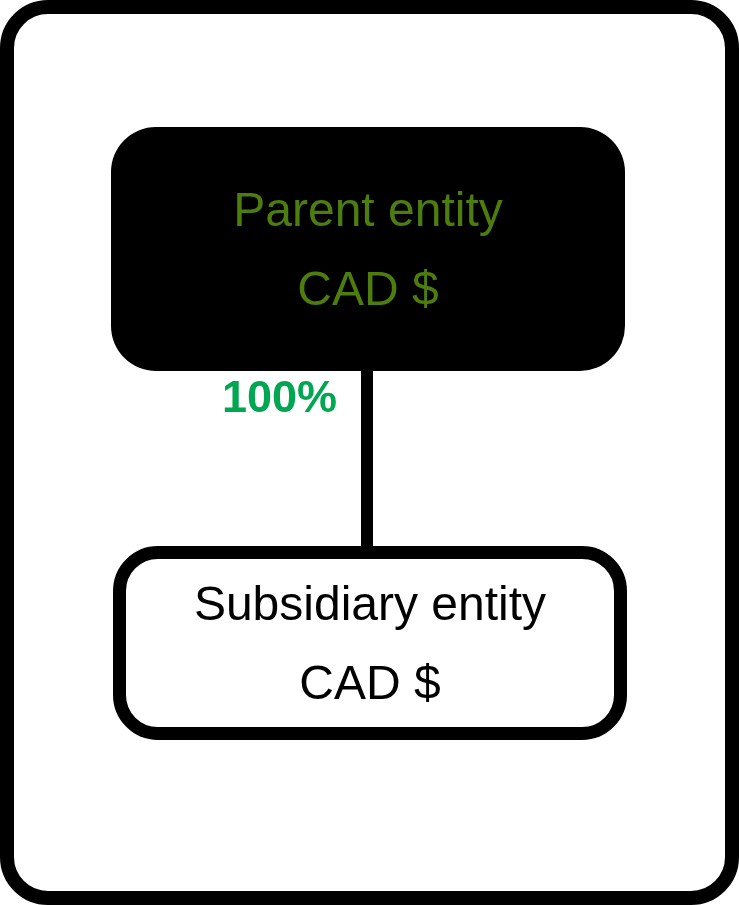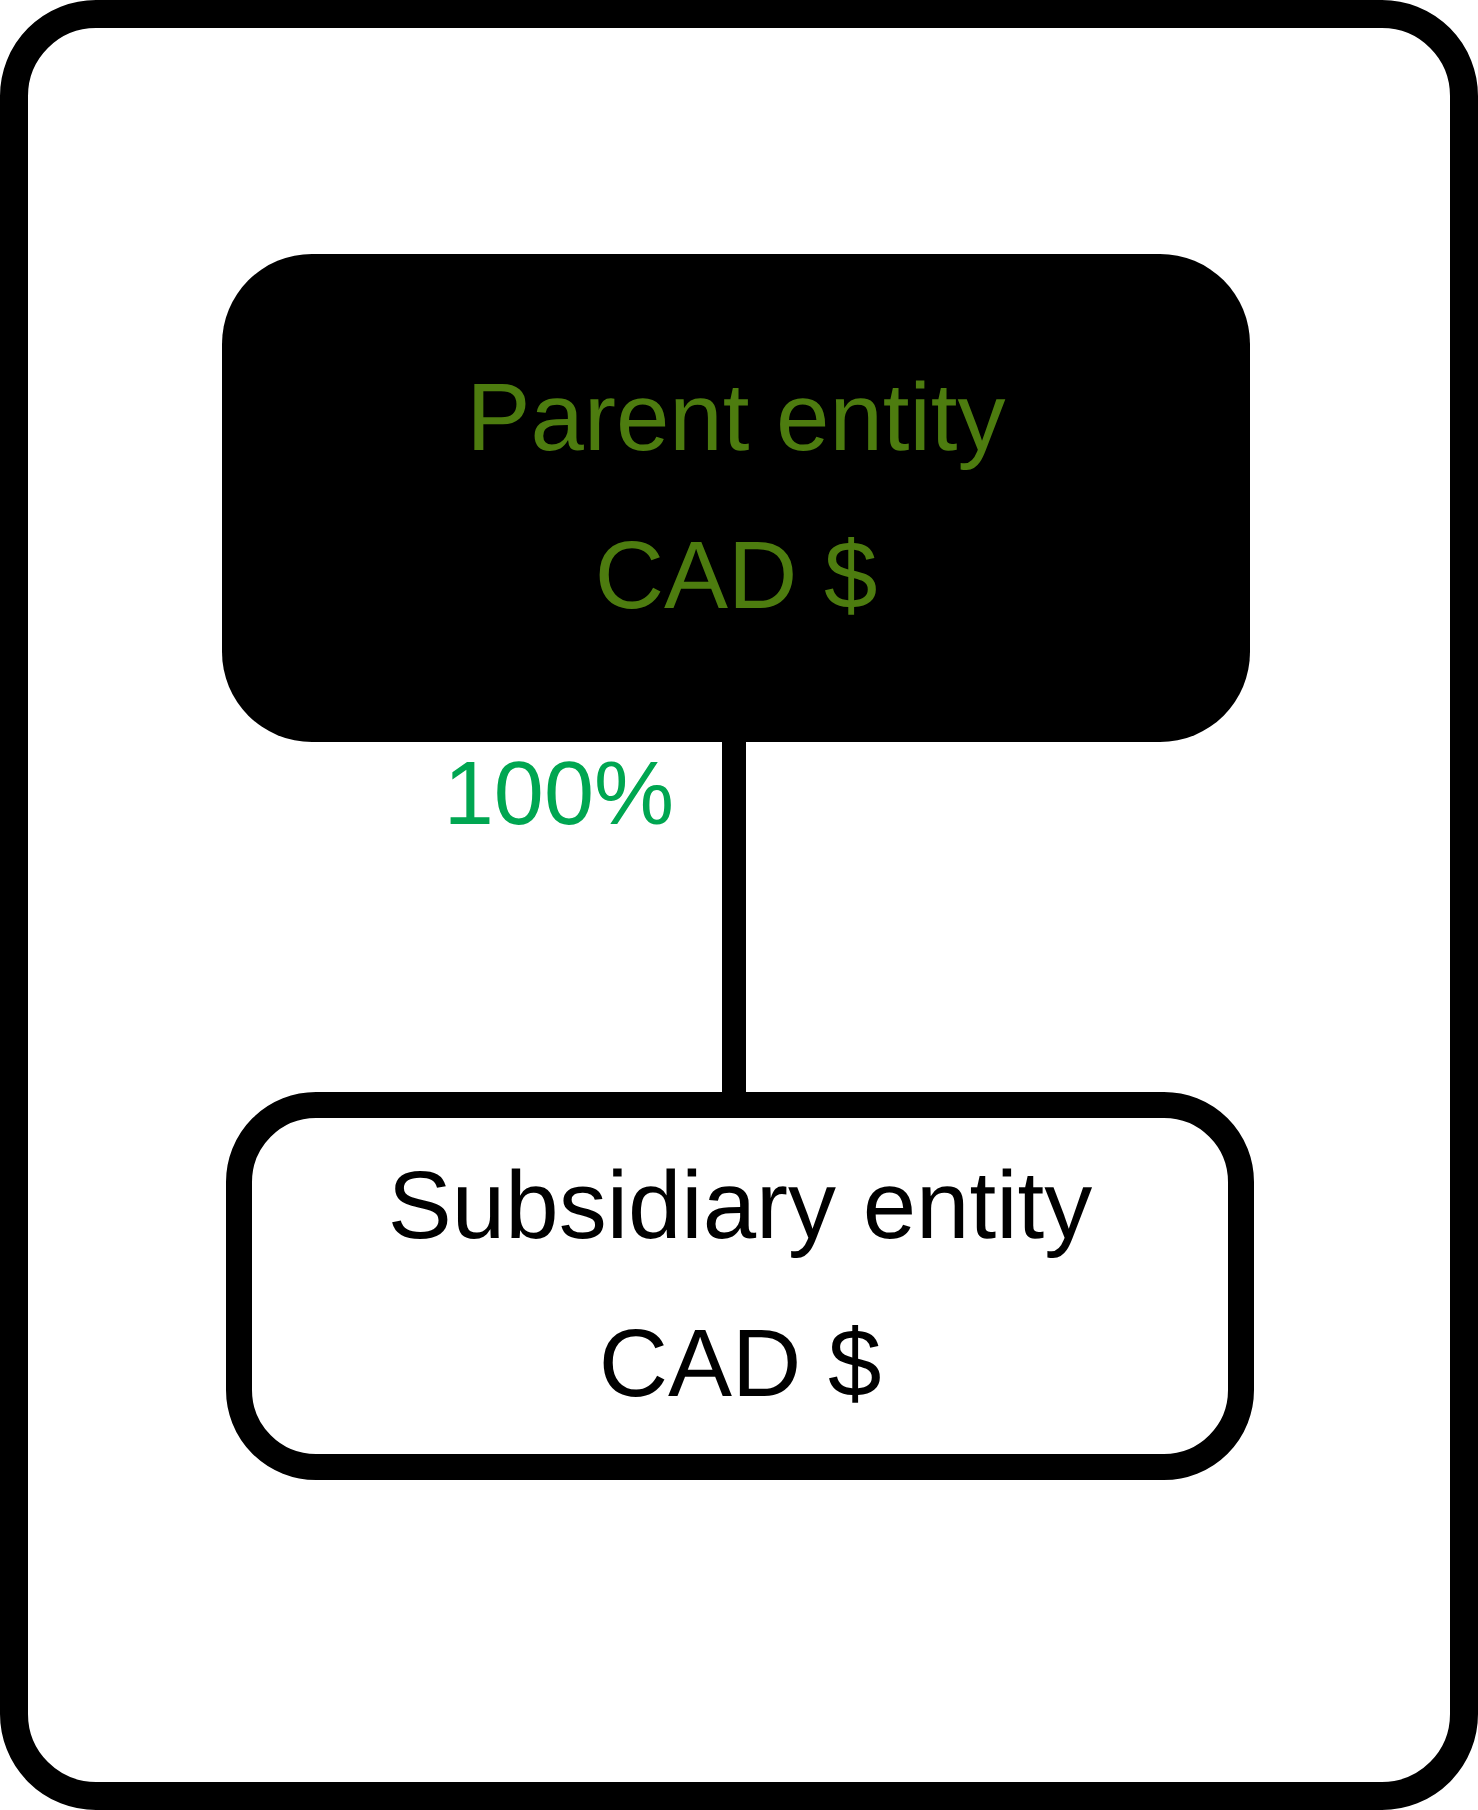--- a/index.html
+++ b/index.html
@@ -66,21 +66,21 @@
     background: var(--line-color, #000);
   }
   
   .ownership-label {
     position: absolute;
     left: 112px;
     top: 374px;
     width: 225px;
     text-align: right;
     font-size: 45px;
-    font-weight: normal;
+    font-weight: bold;
     line-height: 1;
     color: var(--accent-green, #00a651);
   }
 </style>
 </head>
 <body>
 
 <div class="canvas" style="--node-fill: #000000; --line-color: #000000; --accent-green: #00a651; background: rgb(255, 255, 255);">
 
   <div class="frame"></div>

